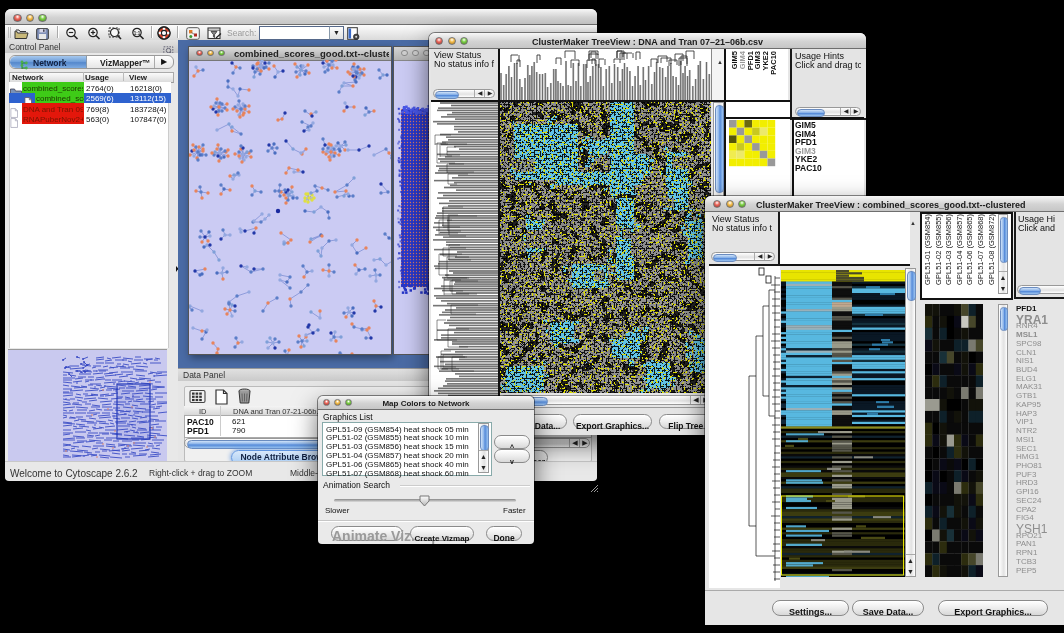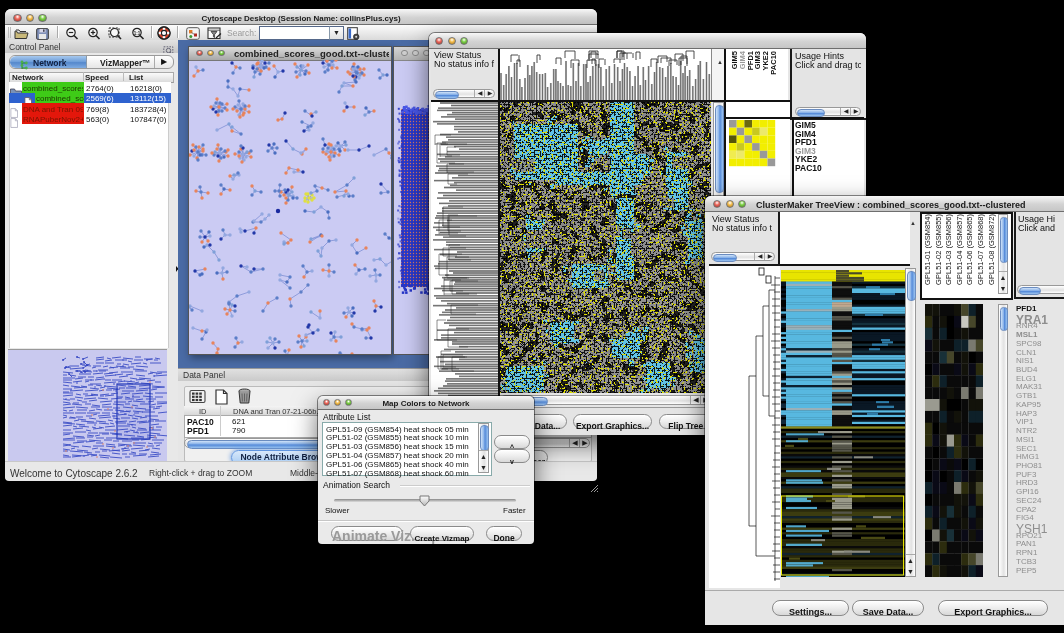--- a/index.html
+++ b/index.html
@@ -6,21 +6,20 @@
 .win{box-shadow:0 10px 26px rgba(0,0,0,.6),0 0 0 1px rgba(0,0,0,.45)}
 .tb{background:linear-gradient(#f7f7f7,#d3d3d3 55%,#c6c6c6);border-bottom:1px solid #6e6e6e;border-radius:6px 6px 0 0}
 .pill{background:linear-gradient(#fff,#efefef 45%,#d8d8d8);border:1px solid #8a8a8a;border-radius:8px;text-align:center;font-weight:bold;color:#111;box-shadow:inset 0 1px 0 #fff;white-space:nowrap}
 .sep{width:1px;background:#aaa;box-shadow:1px 0 0 #fff}
 </style></head><body>
 <div class="win" style="left:5px;top:9px;width:592px;height:471px;background:#e8e8e8;border-radius:6px 6px 4px 4px">
     <div class="tb" style="left:0px;top:0px;width:592px;height:15px;"></div>
     <div style="left:8.0px;top:4.5px;width:8.6px;height:8.6px;border-radius:50%;background:radial-gradient(circle at 50% 30%, #fff 0%, #ee6a5e 40%, #a03028 95%);border:0.5px solid #777;box-sizing:border-box"></div>
     <div style="left:20.6px;top:4.5px;width:8.6px;height:8.6px;border-radius:50%;background:radial-gradient(circle at 50% 30%, #fff 0%, #f5bf4f 40%, #b07818 95%);border:0.5px solid #777;box-sizing:border-box"></div>
     <div style="left:33.2px;top:4.5px;width:8.6px;height:8.6px;border-radius:50%;background:radial-gradient(circle at 50% 30%, #fff 0%, #7ed148 40%, #4a8a20 95%);border:0.5px solid #777;box-sizing:border-box"></div>
-    <div style="left:0px;top:3.5px;white-space:nowrap;font-weight:bold;color:#1a1a1a;font-size:8px;line-height:11px;text-align:center;width:100%">Cytoscape Desktop (Session Name: collinsPlus.cys)</div>
     <div class="" style="left:0px;top:16px;width:592px;height:15px;background:linear-gradient(#fcfcfc,#dadada);border-bottom:1px solid #8e8e8e"></div>
     <div class="" style="left:3px;top:18px;width:1px;height:11px;background:#bbb;box-shadow:2px 0 0 #bbb"></div>
     <div style="left:9px;top:17px;white-space:nowrap;"><svg width="15" height="12" viewBox="0 0 15 12">
         <path d="M1 3.5 L1 10.5 L12.5 10.5 L14 5 L3.5 5 L2.5 3 L1 3 Z" fill="#c9b97a" stroke="#333" stroke-width="1" stroke-linejoin="round"></path>
         <path d="M2 2 L5 2 L6 3.5 L12 3.5" fill="none" stroke="#333" stroke-width="1"></path>
       </svg></div>
     <div style="left:31px;top:17px;white-space:nowrap;"><svg width="13" height="12" viewBox="0 0 13 12">
         <rect x="0.7" y="0.7" width="11.6" height="10.6" rx="1" fill="#8090b8" stroke="#333" stroke-width="1"></rect>
         <rect x="3" y="6" width="7" height="5" fill="#e8e8e8"></rect>
         <rect x="3.5" y="1" width="6" height="3.4" fill="#d8d8e8"></rect>
@@ -95,22 +94,22 @@
         <circle cx="3" cy="2" r="1.4" fill="#4ab04a"></circle>
         <circle cx="7.3" cy="3" r="1.4" fill="#4ab04a"></circle>
         <circle cx="3" cy="5.5" r="1.4" fill="#4ab04a"></circle>
         <circle cx="7.3" cy="8" r="1.4" fill="#4ab04a"></circle>
       </svg></div>
     <div style="left:28px;top:48.5px;white-space:nowrap;font-size:8.5px;font-weight:bold;color:#102040">Network</div>
     <div style="left:95px;top:48.5px;white-space:nowrap;font-size:8.5px;font-weight:bold;color:#222">VizMapper™</div>
     <div class="" style="left:149px;top:47px;width:18px;height:12px;border-left:1px solid #aaa;font-size:8px;color:#111;text-align:center;line-height:12px">▶</div>
     <div class="" style="left:4px;top:63px;width:163px;height:9px;background:linear-gradient(#fafafa,#dcdcdc);border:1px solid #aaa;border-bottom:1px solid #999"></div>
     <div style="left:7px;top:63.5px;white-space:nowrap;font-size:8px;font-weight:bold;color:#222">Network</div>
-    <div style="left:80px;top:63.5px;white-space:nowrap;font-size:8px;font-weight:bold;color:#222">Speed</div>
-    <div style="left:124px;top:63.5px;white-space:nowrap;font-size:8px;font-weight:bold;color:#222">List</div>
+    <div style="left:80px;top:63.5px;white-space:nowrap;font-size:8px;font-weight:bold;color:#222">Usage</div>
+    <div style="left:124px;top:63.5px;white-space:nowrap;font-size:8px;font-weight:bold;color:#222">View</div>
     <div class="" style="left:78px;top:63px;width:1px;height:9px;background:#bbb"></div>
     <div class="" style="left:118px;top:63px;width:1px;height:9px;background:#bbb"></div>
     <div class="" style="left:4px;top:73px;width:158px;height:266px;background:#fff;border-left:1px solid #ccc;border-right:1px solid #ccc"></div>
     <div class="" style="left:4px;top:73px;width:162px;height:10.5px;background:#fff"></div>
     <div style="left:5px;top:74px;white-space:nowrap;"><svg width="12" height="9" viewBox="0 0 12 9">
         <path d="M0.5 2 L0.5 8.5 L11.5 8.5 L11.5 3 L5.5 3 L4.5 1 L0.5 1 Z" fill="#7a92b8" stroke="#445" stroke-width="0.8"></path>
       </svg></div>
     <div class="" style="left:17px;top:73px;width:62px;height:10.5px;background:#3ecb17"></div>
     <div style="left:18px;top:74.5px;white-space:nowrap;font-size:8px;color:#1c3800;overflow:hidden;width:60px">combined_scores</div>
     <div style="left:81px;top:74.5px;white-space:nowrap;font-size:8px;color:#111">2764(0)</div>
@@ -920,20 +919,21 @@
     <div style="left:285px;top:459px;white-space:nowrap;font-size:8.5px;color:#333">Middle-click + drag  to  PAN</div>
     <div style="left:585px;top:470px;white-space:nowrap;"><svg width="9" height="9">
         <path d="M8 1 L1 8 M8 4 L4 8 M8 7 L7 8" stroke="#999" stroke-width="1"></path>
       </svg></div>
   </div>
 <div class="win" style="left:429px;top:33px;width:437px;height:401px;background:#e6e6e6;border-radius:6px 6px 2px 2px">
     <div class="tb" style="left:0px;top:0px;width:437px;height:15px;"></div>
     <div style="left:6.0px;top:3.8px;width:8px;height:8px;border-radius:50%;background:radial-gradient(circle at 50% 30%, #fff 0%, #ee6a5e 40%, #a03028 95%);border:0.5px solid #777;box-sizing:border-box"></div>
     <div style="left:18.6px;top:3.8px;width:8px;height:8px;border-radius:50%;background:radial-gradient(circle at 50% 30%, #fff 0%, #f5bf4f 40%, #b07818 95%);border:0.5px solid #777;box-sizing:border-box"></div>
     <div style="left:31.2px;top:3.8px;width:8px;height:8px;border-radius:50%;background:radial-gradient(circle at 50% 30%, #fff 0%, #7ed148 40%, #4a8a20 95%);border:0.5px solid #777;box-sizing:border-box"></div>
+    <div style="left:0px;top:3.5px;white-space:nowrap;font-weight:bold;color:#1a1a1a;text-align:center;width:100%;font-size:9px">ClusterMaker TreeView : DNA and Tran 07–21–06b.csv</div>
     <div class="" style="left:2px;top:16px;width:67px;height:51px;background:#e4e4e4;border-right:2px solid #1a1a1a;border-bottom:2px solid #1a1a1a"></div>
     <div style="left:5px;top:17px;white-space:nowrap;font-size:9px;color:#111">View Status</div>
     <div style="left:5px;top:26px;white-space:nowrap;font-size:9px;color:#111">No status info f</div>
     <div style="left:4px;top:56px;width:62px;height:9px;background:linear-gradient(#fff,#e2e2e2 60%,#fff);border:1px solid #999;border-radius:4.5px;box-sizing:border-box">
       <div style="left:1px;top:0.5px;width:22px;height:6px;border-radius:4.5px;background:linear-gradient(#cfe2f8,#86b0e8 45%,#5288d8 55%,#9cc4f0);border:1px solid #6a8cc0"></div>
       <div style="left:40px;top:0;width:10px;height:7px;border-left:1px solid #aaa;font-size:6px;color:#222;text-align:center;line-height:7px">◀</div>
       <div style="left:50px;top:0;width:10px;height:7px;border-left:1px solid #aaa;font-size:6px;color:#222;text-align:center;line-height:7px">▶</div>
     </div>
     <div class="" style="left:71px;top:16px;width:211px;height:51px;background:#fff">
       <svg width="211" height="51" style="position:absolute;left:0;top:0">
@@ -2083,21 +2083,21 @@
     <div class="pill" style="left:67px;top:404px;width:75px;height:14px;"><span style="font-size:9px;line-height:14px">Settings...</span></div>
     <div class="pill" style="left:147px;top:404px;width:70px;height:14px;"><span style="font-size:9px;line-height:14px">Save Data...</span></div>
     <div class="pill" style="left:233px;top:404px;width:108px;height:14px;"><span style="font-size:9px;line-height:14px">Export Graphics...</span></div>
   </div>
 <div class="win" style="left:318px;top:396px;width:216px;height:148px;background:#eaeaea;border-radius:5px 5px 4px 4px">
     <div class="tb" style="left:0px;top:0px;width:216px;height:13px;"></div>
     <div style="left:5px;top:3px;width:6.8px;height:6.8px;border-radius:50%;background:radial-gradient(circle at 50% 30%, #fff 0%, #ee6a5e 40%, #a03028 95%);border:0.5px solid #777;box-sizing:border-box"></div>
     <div style="left:16px;top:3px;width:6.8px;height:6.8px;border-radius:50%;background:radial-gradient(circle at 50% 30%, #fff 0%, #f5bf4f 40%, #b07818 95%);border:0.5px solid #777;box-sizing:border-box"></div>
     <div style="left:27px;top:3px;width:6.8px;height:6.8px;border-radius:50%;background:radial-gradient(circle at 50% 30%, #fff 0%, #7ed148 40%, #4a8a20 95%);border:0.5px solid #777;box-sizing:border-box"></div>
     <div style="left:0px;top:3px;white-space:nowrap;font-weight:bold;color:#1a1a1a;text-align:center;width:100%;font-size:8px">Map Colors to Network</div>
-    <div style="left:5px;top:16px;white-space:nowrap;font-size:8.5px;color:#111">Attribute List</div>
+    <div style="left:5px;top:16px;white-space:nowrap;font-size:8.5px;color:#111">Graphics List</div>
     <div class="" style="left:4px;top:26px;width:168px;height:52px;background:#fff;border:1px solid #8aa"></div>
     <div style="left:8px;top:28.5px;white-space:nowrap;font-size:8px;color:#111">GPL51-09 (GSM854) heat shock 05 min</div>
     <div style="left:8px;top:37.3px;white-space:nowrap;font-size:8px;color:#111">GPL51-02 (GSM855) heat shock 10 min</div>
     <div style="left:8px;top:46.1px;white-space:nowrap;font-size:8px;color:#111">GPL51-03 (GSM856) heat shock 15 min</div>
     <div style="left:8px;top:54.900000000000006px;white-space:nowrap;font-size:8px;color:#111">GPL51-04 (GSM857) heat shock 20 min</div>
     <div style="left:8px;top:63.7px;white-space:nowrap;font-size:8px;color:#111">GPL51-06 (GSM865) heat shock 40 min</div>
     <div style="left:8px;top:72.5px;white-space:nowrap;font-size:8px;color:#111">GPL51-07 (GSM868) heat shock 60 min</div>
     <div style="left:160px;top:27px;width:11px;height:50px;background:linear-gradient(90deg,#fff,#e2e2e2 60%,#fff);border:1px solid #999;box-sizing:border-box">
       <div style="left:0.5px;top:1px;width:7px;height:24px;border-radius:4.0px;background:linear-gradient(90deg,#cfe2f8,#86b0e8 45%,#5288d8 55%,#9cc4f0);border:1px solid #6a8cc0"></div>
       <div style="left:0;top:26px;width:9px;height:22px;border-top:1px solid #aaa;font-size:7px;color:#222;text-align:center;line-height:11px">▲<br>▼</div>

